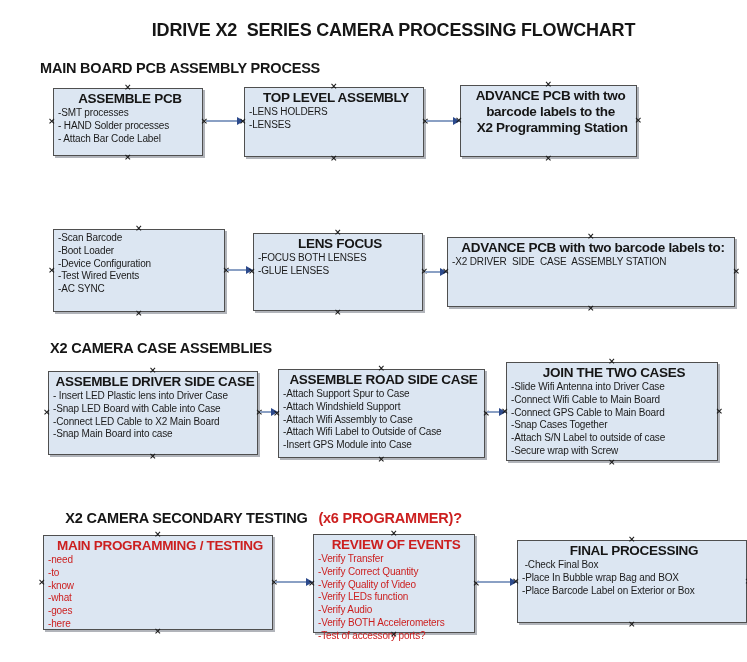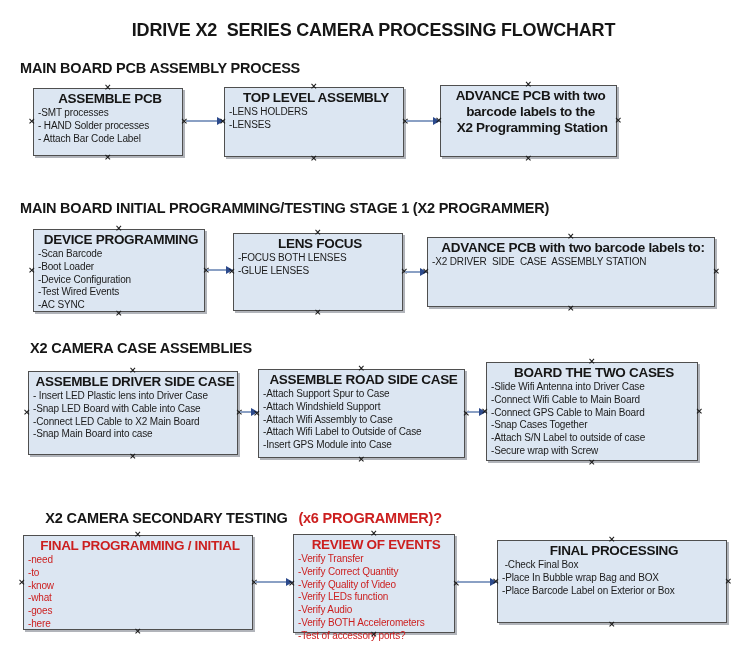--- a/index.html
+++ b/index.html
@@ -2,21 +2,21 @@
 <html style="--box-fill: #dce6f2; --box-border: #4f4f4f; --red-text: #cc1f1f; --connector-line: #8aa0c4; --connector-arrowhead: #2c4a8c;"><head>
 <meta charset="utf-8">
 <style>
   html, body { margin: 0; padding: 0; background: #ffffff; }
   body {
     width: 747px; height: 662px;
     font-family: "Liberation Sans", sans-serif;
     position: relative; overflow: hidden;
     color: #111;
   }
-  #canvas { position: absolute; inset: 0; }
+  #canvas { position: absolute; inset: 0; margin-left: 20px; }
 
   .page-title {
     position: absolute; top: 20px; left: 0; width: 747px;
     text-align: center; font-size: 18px; font-weight: bold;
     letter-spacing: -0.2px; white-space: pre; color: #161616;
   }
   .section-header {
     position: absolute; font-size: 14.5px; font-weight: bold;
     letter-spacing: -0.2px; white-space: pre; color: #161616; text-align: center;
   }
@@ -103,24 +103,22 @@
     <div class="box-title">ADVANCE PCB with two
 barcode labels to the
  X2 Programming Station</div>
     <div class="box-body"></div>
   <span class="handle handle-t">×</span>
       <span class="handle handle-b">×</span>
       <span class="handle handle-l">×</span>
       <span class="handle handle-r">×</span>
     </div>
 
-  <div class="section-header" style="left:20px; top:200px">MAIN BOARD INITIAL PROGRAMMING/TESTING STAGE 1 (X2 PROGRAMMER)</div>
 
   <div class="box" style="left:33px; top:229px; width:172px; height:83px">
-    <div class="box-title">DEVICE PROGRAMMING</div>
     <div class="box-body">
         <div class="line">-Scan Barcode</div>
         <div class="line">-Boot Loader</div>
         <div class="line">-Device Configuration</div>
         <div class="line">-Test Wired Events</div>
         <div class="line">-AC SYNC</div>
       </div>
   <span class="handle handle-t">×</span>
       <span class="handle handle-b">×</span>
       <span class="handle handle-l">×</span>
@@ -183,41 +181,41 @@
       </div>
   <span class="handle handle-t">×</span>
       <span class="handle handle-b">×</span>
       <span class="handle handle-l">×</span>
       <span class="handle handle-r">×</span>
     </div>
 
   <div class="arrow" style="left:467px; top:411px; width:17px"></div>
 
   <div class="box" style="left:486px; top:362px; width:212px; height:99px">
-    <div class="box-title">BOARD THE TWO CASES</div>
+    <div class="box-title">JOIN THE TWO CASES</div>
     <div class="box-body">
         <div class="line">-Slide Wifi Antenna into Driver Case</div>
         <div class="line">-Connect Wifi Cable to Main Board</div>
         <div class="line">-Connect GPS Cable to Main Board</div>
         <div class="line">-Snap Cases Together</div>
         <div class="line">-Attach S/N Label to outside of case</div>
         <div class="line">-Secure wrap with Screw</div>
       </div>
   <span class="handle handle-t">×</span>
       <span class="handle handle-b">×</span>
       <span class="handle handle-l">×</span>
       <span class="handle handle-r">×</span>
     </div>
 
   <div class="section-header" style="left:30px; top:494px">
     <span>X2 CAMERA SECONDARY TESTING </span><span class="red-part">(x6 PROGRAMMER)?</span>
   </div>
 
   <div class="box red-text" style="left:23px; top:535px; width:230px; height:95px">
-    <div class="box-title">FINAL PROGRAMMING / INITIAL</div>
+    <div class="box-title">MAIN PROGRAMMING / TESTING</div>
     <div class="box-body">
         <div class="line">-need</div>
         <div class="line">-to</div>
         <div class="line">-know</div>
         <div class="line">-what</div>
         <div class="line">-goes</div>
         <div class="line">-here</div>
       </div>
   <span class="handle handle-t">×</span>
       <span class="handle handle-b">×</span>

